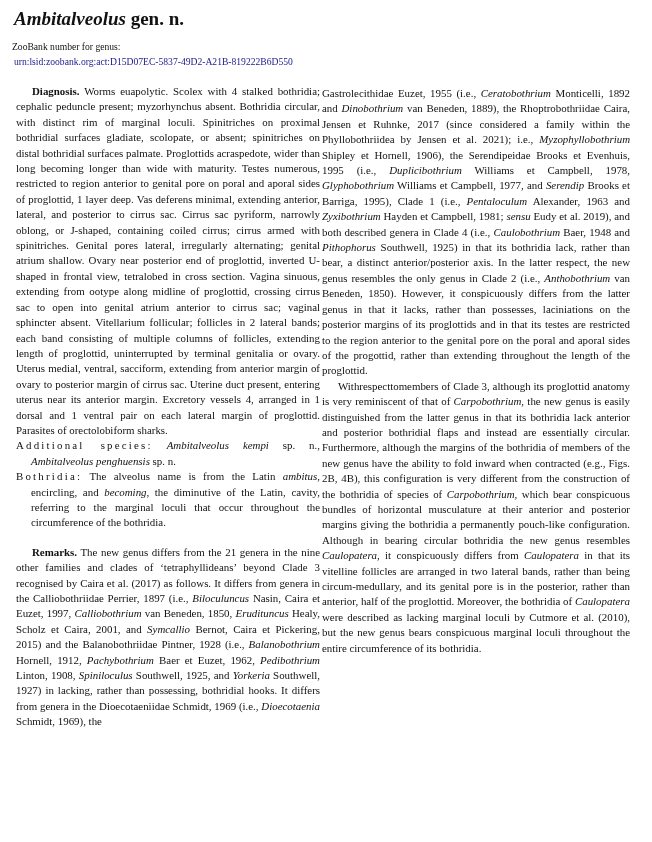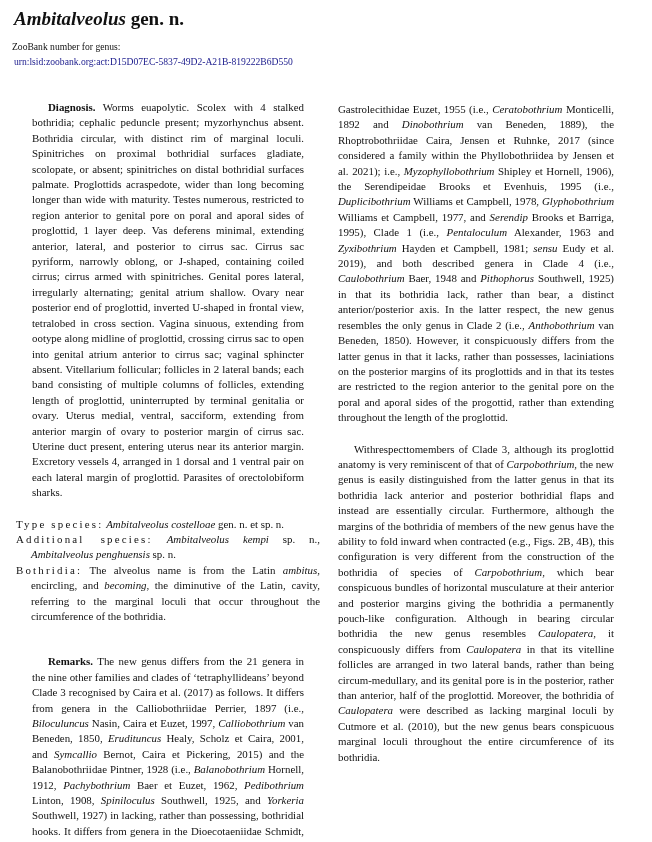--- a/index.html
+++ b/index.html
@@ -21,39 +21,38 @@
     position: absolute; left: 14px; top: 56px;
     font-size: 9.6px; color: #1a1a8c; 
   }
   .col {
     position: absolute; top: 84px;
     font-size: 10.9px; line-height: 15.4px;
     text-align: justify;
   }
   .col-left { left: 16px; width: 304px; }
   .col-right { left: 322px; width: 308px; top: 86px; }
-  .para { margin: 16px; text-indent: 16px; }
+  .para { margin: 0; text-indent: 16px; }
   .para.noindent { text-indent: 0; }
   .hang {
     margin: 0; padding-left: 15px; text-indent: -15px;
   }
   .spaced { letter-spacing: 2.2px; }
   .gap { height: 14px; }
   b { font-weight: bold; }
 </style>
 </head>
 <body>
 
 <div class="genus-title"><i>Ambitalveolus</i><span> gen. n.</span></div>
 <div class="zoobank-label">ZooBank number for genus:</div>
 <a class="zoobank-link">urn:lsid:zoobank.org:act:D15D07EC-5837-49D2-A21B-819222B6D550</a>
 
 <div class="col col-left">
   <p class="para"><b>Diagnosis.</b><span> Worms euapolytic. Scolex with 4 stalked bothridia; cephalic peduncle present; myzorhynchus absent. Bothridia circular, with distinct rim of marginal loculi. Spinitriches on proximal bothridial surfaces gladiate, scolopate, or absent; spinitriches on distal bothridial surfaces palmate. Proglottids acraspedote, wider than long becoming longer than wide with maturity. Testes numerous, restricted to region anterior to genital pore on poral and aporal sides of proglottid, 1 layer deep. Vas deferens minimal, extending anterior, lateral, and posterior to cirrus sac. Cirrus sac pyriform, narrowly oblong, or J-shaped, containing coiled cirrus; cirrus armed with spinitriches. Genital pores lateral, irregularly alternating; genital atrium shallow. Ovary near posterior end of proglottid, inverted U-shaped in frontal view, tetralobed in cross section. Vagina sinuous, extending from ootype along midline of proglottid, crossing cirrus sac to open into genital atrium anterior to cirrus sac; vaginal sphincter absent. Vitellarium follicular; follicles in 2 lateral bands; each band consisting of multiple columns of follicles, extending length of proglottid, uninterrupted by terminal genitalia or ovary. Uterus medial, ventral, sacciform, extending from anterior margin of ovary to posterior margin of cirrus sac. Uterine duct present, entering uterus near its anterior margin. Excretory vessels 4, arranged in 1 dorsal and 1 ventral pair on each lateral margin of proglottid. Parasites of orectolobiform sharks.</span></p>
-  <p class="hang"><span class="spaced">Type species:</span> <i>Ambitalveolus costelloae</i><span> gen. n. et sp. n.</span></p>
   <p class="hang"><span class="spaced">Additional species:</span> <i>Ambitalveolus kempi</i><span> sp. n., </span><i>Ambitalveolus penghuensis</i><span> sp. n.</span></p>
   <p class="hang"><span class="spaced">Bothridia:</span><span> The alveolus name is from the Latin </span><i>ambitus</i><span>, encircling, and </span><i>becoming</i><span>, the diminutive of the Latin, cavity, referring to the marginal loculi that occur throughout the circumference of the bothridia.</span></p>
   <div class="gap"></div>
   <p class="para"><b>Remarks.</b><span><span> The new genus differs from the 21 genera in the nine other families and clades of ‘tetraphyllideans’ beyond Clade 3 recognised by Caira et al. (2017) as follows. It differs from genera in the Calliobothriidae Perrier, 1897 (i.e., </span><i>Biloculuncus</i><span> Nasin, Caira et Euzet, 1997, </span><i>Calliobothrium</i><span> van Beneden, 1850, </span><i>Erudituncus</i><span> Healy, Scholz et Caira, 2001, and </span><i>Symcallio</i><span> Bernot, Caira et Pickering, 2015) and the Balanobothriidae Pintner, 1928 (i.e., </span><i>Balanobothrium</i><span> Hornell, 1912, </span><i>Pachybothrium</i><span> Baer et Euzet, 1962, </span><i>Pedibothrium</i><span> Linton, 1908, </span><i>Spiniloculus</i><span> Southwell, 1925, and </span><i>Yorkeria</i><span> Southwell, 1927) in lacking, rather than possessing, bothridial hooks. It differs from genera in the Dioecotaeniidae Schmidt, 1969 (i.e., </span><i>Dioecotaenia</i><span> Schmidt, 1969), the </span></span></p>
 </div>
 
 <div class="col col-right">
   <p class="para noindent"><span>Gastrolecithidae Euzet, 1955 (i.e., </span><i>Ceratobothrium</i><span> Monticelli, 1892 and </span><i>Dinobothrium</i><span> van Beneden, 1889), the Rhoptrobothriidae Caira, Jensen et Ruhnke, 2017 (since considered a family within the Phyllobothriidea by Jensen et al. 2021); i.e., </span><i>Myzophyllobothrium</i><span> Shipley et Hornell, 1906), the Serendipeidae Brooks et Evenhuis, 1995 (i.e., </span><i>Duplicibothrium</i><span> Williams et Campbell, 1978, </span><i>Glyphobothrium</i><span> Williams et Campbell, 1977, and </span><i>Serendip</i><span> Brooks et Barriga, 1995), Clade 1 (i.e., </span><i>Pentaloculum</i><span> Alexander, 1963 and </span><i>Zyxibothrium</i><span> Hayden et Campbell, 1981; </span><i>sensu</i><span> Eudy et al. 2019), and both described genera in Clade 4 (i.e., </span><i>Caulobothrium</i><span> Baer, 1948 and </span><i>Pithophorus</i><span> Southwell, 1925) in that its bothridia lack, rather than bear, a distinct anterior/posterior axis. In the latter respect, the new genus resembles the only genus in Clade 2 (i.e., </span><i>Anthobothrium</i><span> van Beneden, 1850). However, it conspicuously differs from the latter genus in that it lacks, rather than possesses, laciniations on the posterior margins of its proglottids and in that its testes are restricted to the region anterior to the genital pore on the poral and aporal sides of the progottid, rather than extending throughout the length of the proglottid.</span></p>
   <p class="para"><span>Withrespecttomembers of Clade 3, although its proglottid anatomy is very reminiscent of that of </span><i>Carpobothrium</i><span>, the new genus is easily distinguished from the latter genus in that its bothridia lack anterior and posterior bothridial flaps and instead are essentially circular. Furthermore, although the margins of the bothridia of members of the new genus have the ability to fold inward when contracted (e.g., Figs. 2B, 4B), this configuration is very different from the construction of the bothridia of species of </span><i>Carpobothrium</i><span>, which bear conspicuous bundles of horizontal musculature at their anterior and posterior margins giving the bothridia a permanently pouch-like configuration. Although in bearing circular bothridia the new genus resembles </span><i>Caulopatera</i><span>, it conspicuously differs from </span><i>Caulopatera</i><span> in that its vitelline follicles are arranged in two lateral bands, rather than being circum-medullary, and its genital pore is in the posterior, rather than anterior, half of the proglottid. Moreover, the bothridia of </span><i>Caulopatera</i><span> were described as lacking marginal loculi by Cutmore et al. (2010), but the new genus bears conspicuous marginal loculi throughout the entire circumference of its bothridia.</span></p>
 </div>

